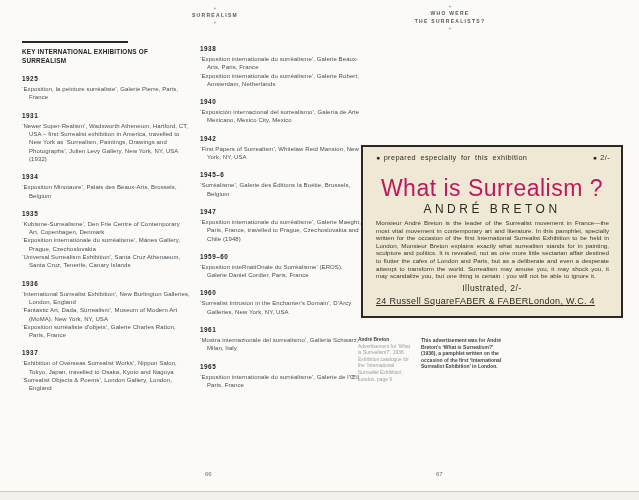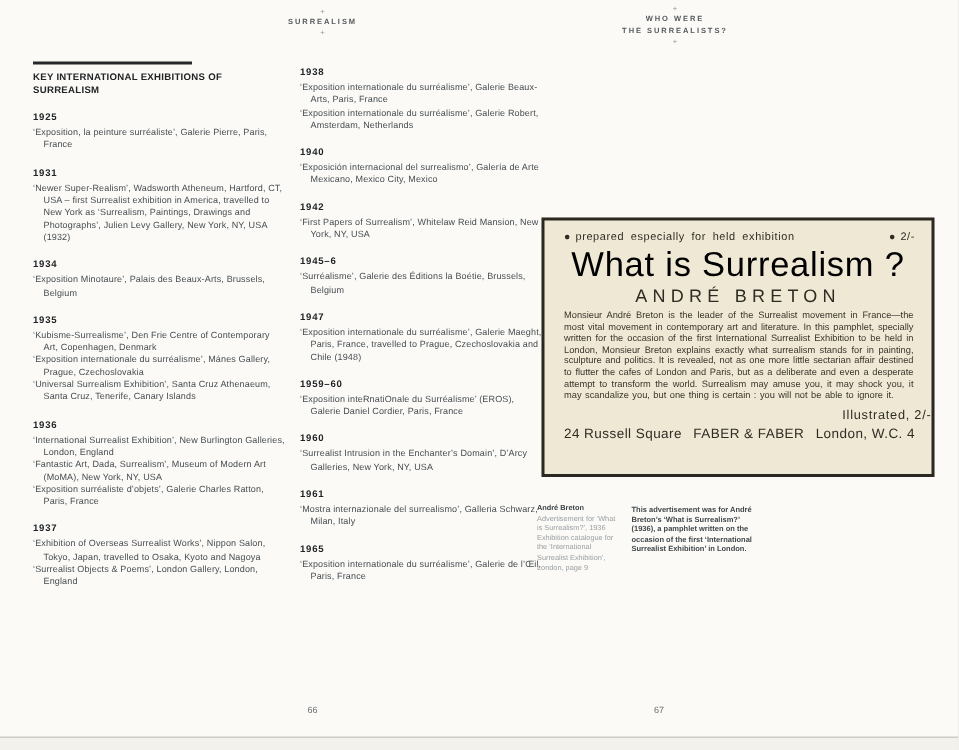--- a/index.html
+++ b/index.html
@@ -27,30 +27,30 @@
   .entry{font-size:6px;line-height:8.3px;padding-left:7px;text-indent:-7px;
     letter-spacing:.1px;}
   
   .advert{position:absolute;left:361px;top:145px;width:262px;height:173px;
     box-sizing:border-box;background:#efe8d5;border:2px solid #2b2821;
     color:#35322a;}
   .ad-top{display:flex;justify-content:space-between;align-items:center;
     padding:6px 11px 0 13px;font-size:7.3px;letter-spacing:.4px;
     word-spacing:2px;color:#2f2c24;}
   .ad-bullet{font-size:7px;margin-right:3px;}
-  .ad-title{margin:1px 0 0 0;text-align:center;font-size:23px;font-weight:400;
-    color:#000000;letter-spacing:.5px;line-height:26px;}
+  .ad-title{margin:13px 0 0 0;text-align:center;font-size:23px;font-weight:400;
+    color:#be185d;letter-spacing:.5px;line-height:26px;}
   .ad-author{margin:1px 0 3px 0;text-align:center;font-size:12px;
     font-weight:400;letter-spacing:3.5px;color:#2e2b23;}
   .ad-body{margin:1px 12px 0 13px;font-size:6.2px;line-height:7.6px;
     text-align:justify;word-spacing:.6px;color:#3a362c;}
-  .ad-illustrated{margin-top:3px;text-align:right;font-size:8.5px;
+  .ad-illustrated{margin-top:3px;text-align:center;font-size:8.5px;
     letter-spacing:.5px;color:#2f2c24;}
-  .ad-footer{display:flex;justify-content:space-between;
-    padding:3px 11px 0 13px;font-size:9px;letter-spacing:.3px;color:#2f2c24;}
+  .ad-footer{display:flex;justify-content:flex-start;
+    padding:3px 11px 0 13px;font-size:9px;letter-spacing:.3px;color:#2f2c24;text-decoration:underline;}
   
   .caption-left{position:absolute;left:358px;top:337px;width:55px;
     font-size:4.9px;line-height:6.6px;color:#9aa0a4;}
   .cap-title{font-weight:bold;color:#3c4246;}
   .caption-right{position:absolute;left:421px;top:337px;width:88px;
     font-size:5px;line-height:6.6px;color:#41474b;font-weight:bold;}
   
   .pageno{position:absolute;font-size:6px;color:#6a6f73;}
   .pn-left{left:205px;top:471px;}
   .pn-right{left:436px;top:471px;}
@@ -149,21 +149,21 @@
         <div class="year-section">
           <div class="year">1965</div>
           <div class="entry">‘Exposition internationale du surréalisme’, Galerie de l’Œil, Paris, France</div>
         </div>
       </div>
   </div>
 
   <div class="advert">
     <div class="ad-top">
       <span>
-        <span class="ad-bullet">●</span><span>prepared especially for held exhibition</span>
+        <span class="ad-bullet">●</span><span>prepared especially for this exhibition</span>
       </span>
       <span>
         <span class="ad-bullet">●</span><span>2/-</span>
       </span>
     </div>
     <h1 class="ad-title">What is Surrealism ?</h1>
     <div class="ad-author">ANDRÉ BRETON</div>
     <p class="ad-body">Monsieur André Breton is the leader of the Surrealist movement in France—the most vital movement in contemporary art and literature.  In this pamphlet, specially written for the occasion of the first International Surrealist Exhibition to be held in London, Monsieur Breton explains exactly what surrealism stands for in painting, sculpture and politics.  It is revealed, not as one more little sectarian affair destined to flutter the cafes of London and Paris, but as a deliberate and even a desperate attempt to transform the world.  Surrealism may amuse you, it may shock you, it may scandalize you, but one thing is certain : you will not be able to ignore it.</p>
     <div class="ad-illustrated">Illustrated, 2/-</div>
     <div class="ad-footer">

